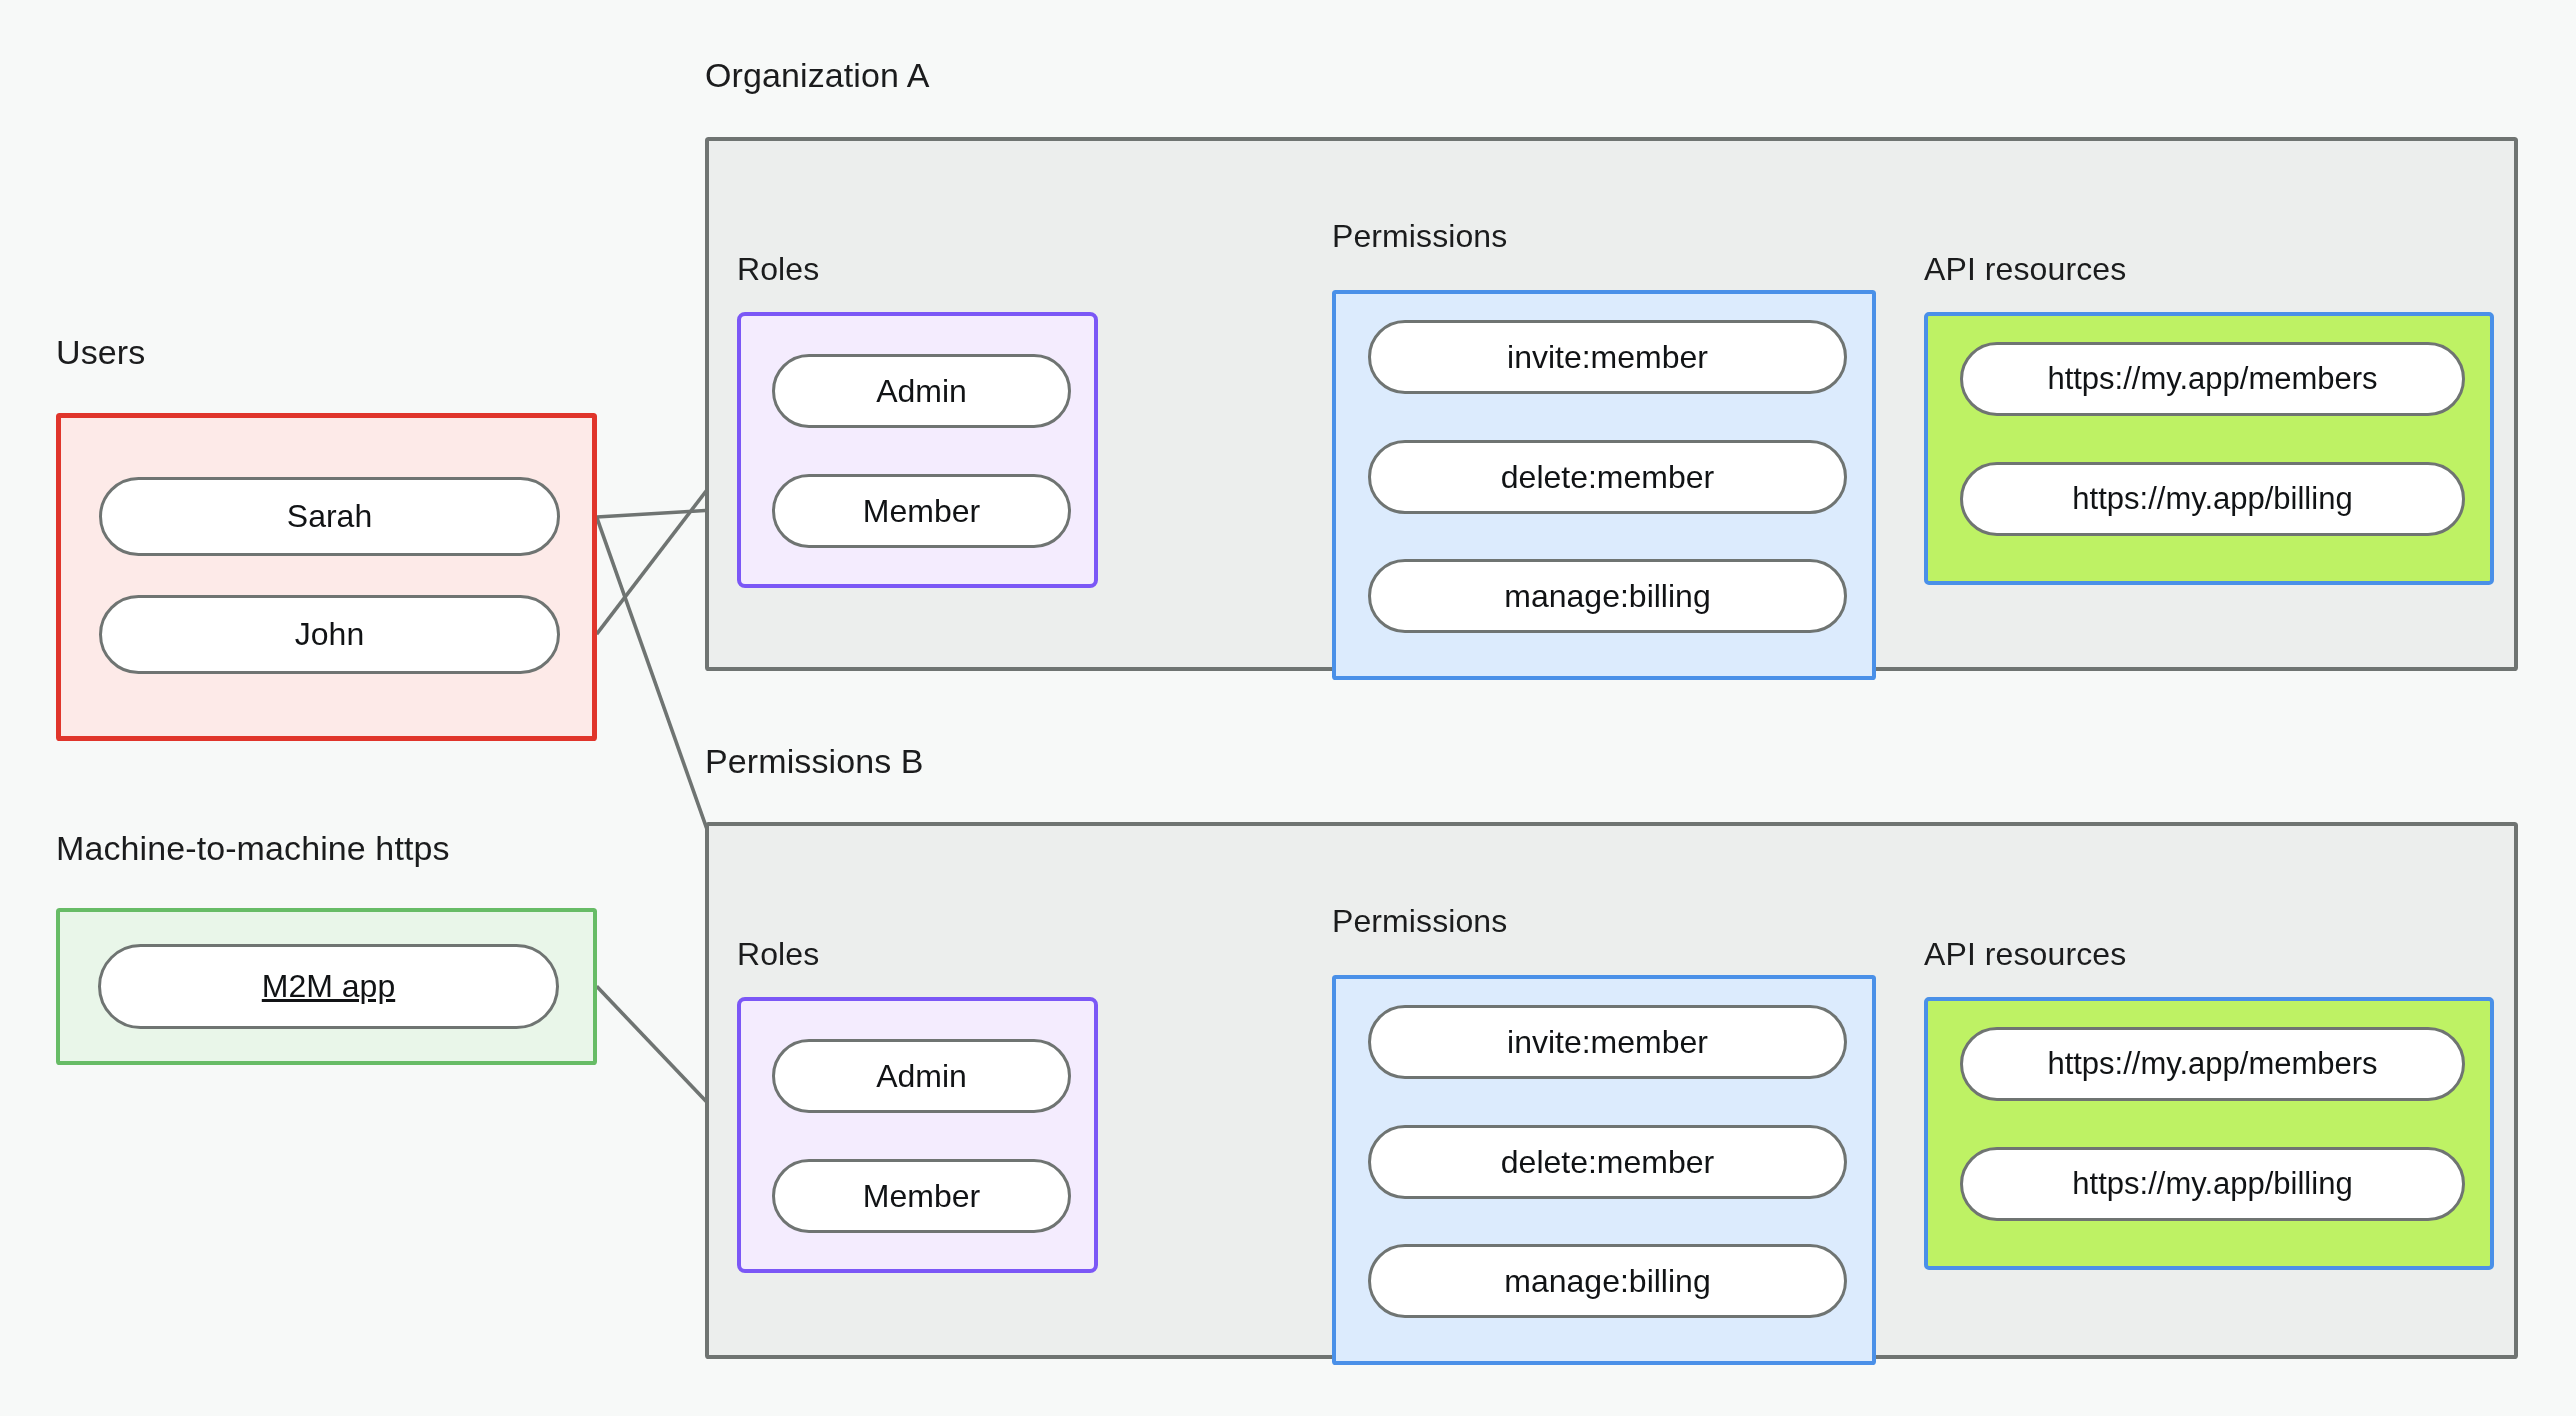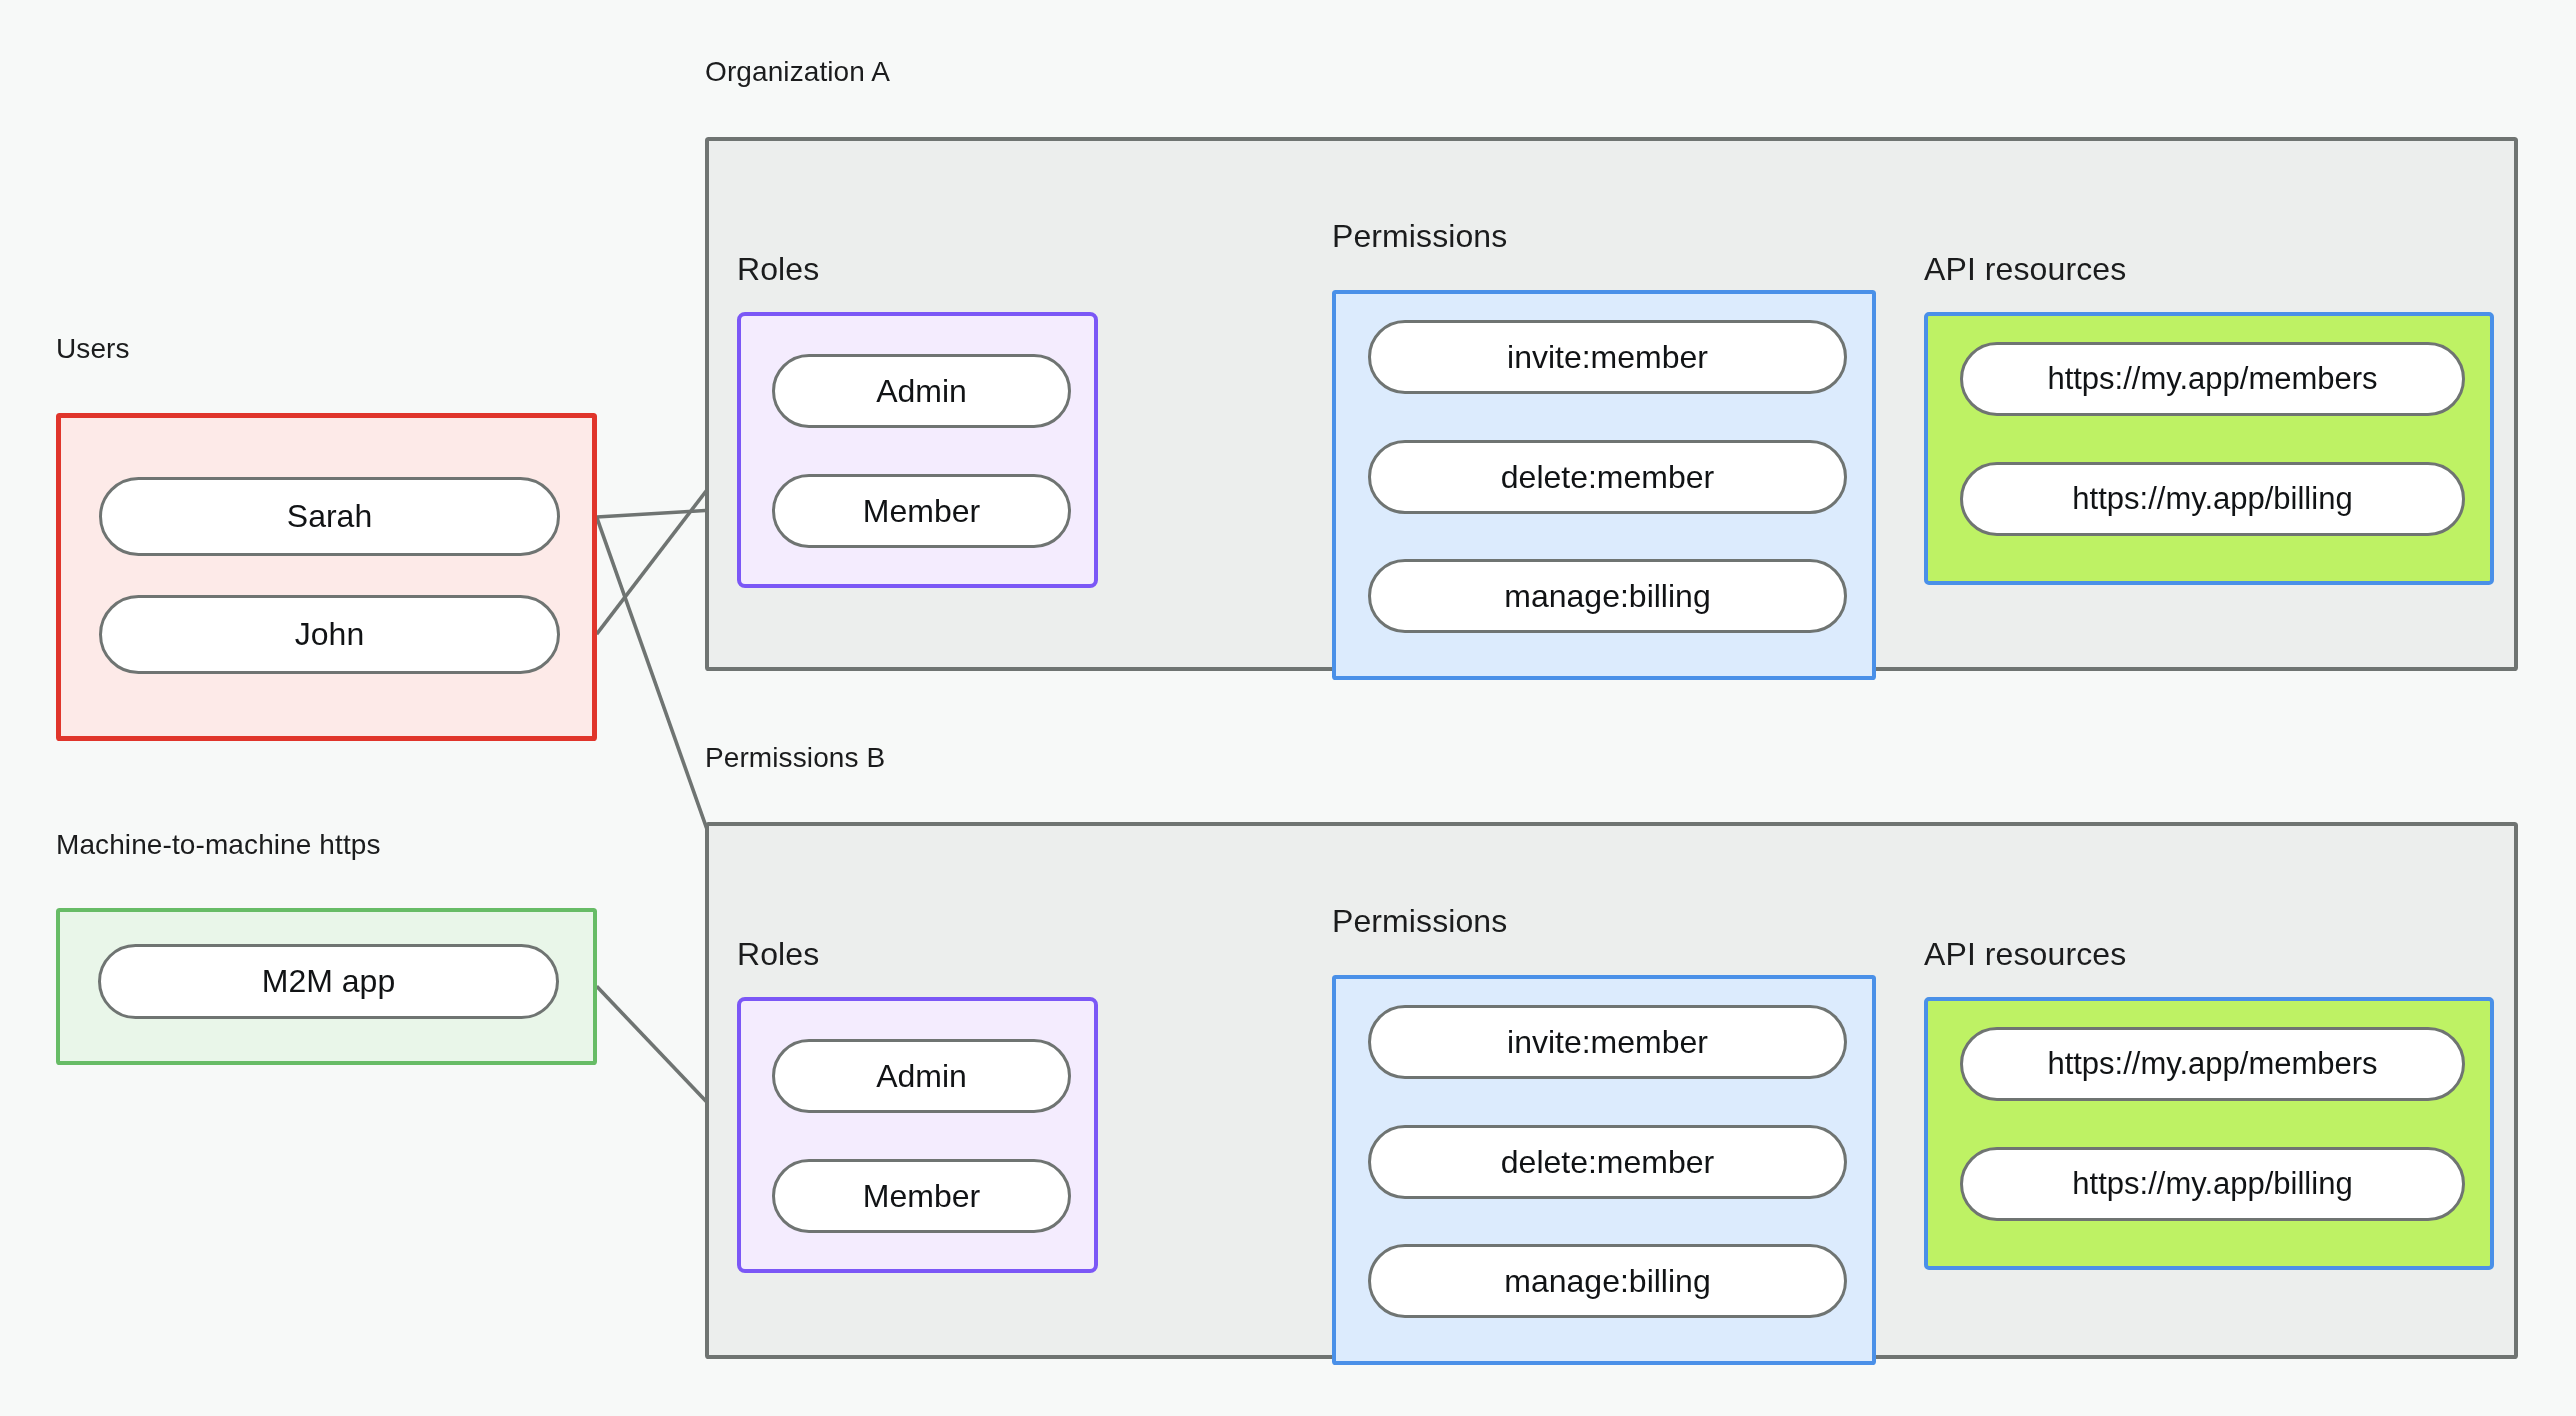--- a/index.html
+++ b/index.html
@@ -7,21 +7,21 @@
   body{
     width:2576px;height:1416px;
     background:#f7f9f8;
     font-family:"Liberation Sans", sans-serif;
     overflow:hidden;
     position:relative;
   }
   .canvas{position:absolute;inset:0;width:2576px;height:2576px;height:1416px;}
   .group-label{
     position:absolute;
-    font-size:28px;
+    font-size:34px;
     color:#1b1c1d;
     white-space:nowrap;
     letter-spacing:0.1px;
   }
 
   .org-box{
     position:absolute;box-sizing:border-box;
     background:#eceeed;
     border:4.5px solid #6f7472;
     border-radius:3.6px;
@@ -135,21 +135,21 @@
   </svg>
 
   <div class="group-label" style="left:56px;top:333px;">Users</div>
   <div class="users-box" style="left:56px;top:413px;width:541px;height:328px;">
     <div class="pill" style="left:38px;top:177px;width:461px;height:79px;">John</div>
     <div class="pill" style="left:38px;top:59px;width:461px;height:79px;">Sarah</div>
   </div>
 
   <div class="group-label" style="left:56px;top:829px;">Machine-to-machine https</div>
   <div class="m2m-box" style="left:56px;top:908px;width:541px;height:157px;">
-    <div class="pill" style="left:38px;top:32px;width:461px;height:75px;">M2M app</div>
+    <div class="pill" style="left:38px;top:32px;width:461px;height:85px;text-decoration:underline;">M2M app</div>
   </div>
 
   <div class="group-label" style="left:705px;top:56px;">Organization A</div>
   <div class="org-box" style="left:705px;top:137px;width:1813px;height:534px;">
 
     <div class="group-label" style="left:28px;top:110px;font-size:32px;">Roles</div>
     <div class="roles-box" style="left:28px;top:171px;width:361px;height:276px;">
       <div class="pill" style="left:31px;top:38px;width:299px;height:74px;">Admin</div>
       <div class="pill" style="left:31px;top:158px;width:299px;height:74px;">Member</div>
     </div>

